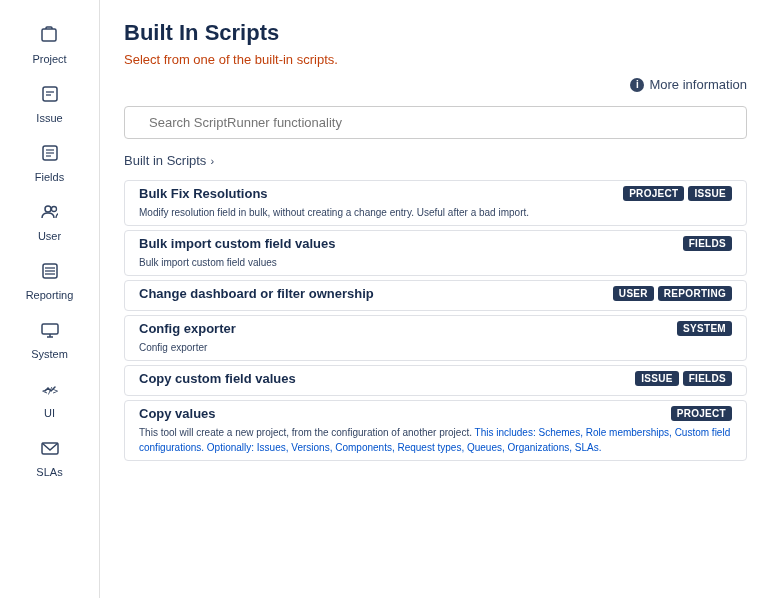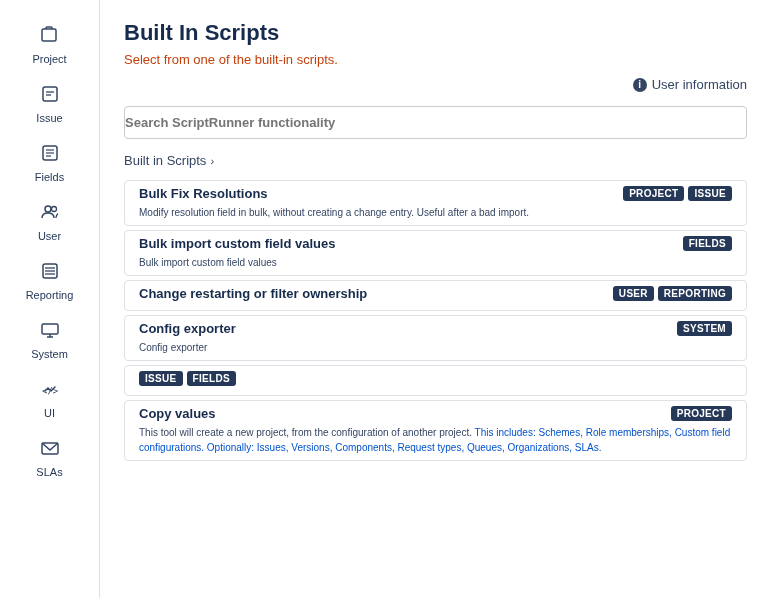--- a/index.html
+++ b/index.html
@@ -87,28 +87,27 @@
       display: inline-flex;
       align-items: center;
       justify-content: center;
       font-size: 10px;
       font-weight: bold;
       flex-shrink: 0;
     }
 
     .search-bar {
       width: 100%;
-      padding: 8px 0;
+      padding: 8px 24px;
       border: 1px solid #ccc;
       border-radius: 4px;
       font-size: 13px;
       color: #aaa;
       margin-bottom: 14px;
       outline: none;
-      font-weight: bold;
     }
 
     .breadcrumb {
       font-size: 13px;
       color: #344563;
       margin-bottom: 12px;
       display: flex;
       align-items: center;
       gap: 4px;
     }
@@ -268,21 +267,21 @@
 </div>
 
 <div class="main">
   <div class="content">
     <h1 class="page-title">Built In Scripts</h1>
     <p class="page-subtitle">Select from one of the built-in scripts.</p>
 
     <div class="more-info-row">
       <a class="more-info-link">
         <span class="info-icon">i</span>
-        <span>User information</span>
+        <span>More information</span>
       </a>
     </div>
 
     <input class="search-bar" type="text" placeholder="Search ScriptRunner functionality" style="">
 
     <div class="breadcrumb">
       <span class="crumb-link">Built in Scripts</span>
       <span class="chevron">›</span>
     </div>
 
@@ -304,40 +303,41 @@
           <span class="script-title">Bulk import custom field values</span>
           <div class="tags">
             <span class="tag tag-fields">FIELDS</span>
           </div>
         </div>
         <p class="script-desc">Bulk import custom field values</p>
       </div>
 
       <div class="script-card">
         <div class="script-card-header">
-          <span class="script-title">Change restarting or filter ownership</span>
+          <span class="script-title">Change dashboard or filter ownership</span>
           <div class="tags">
             <span class="tag tag-user">USER</span>
             <span class="tag tag-reporting">REPORTING</span>
           </div>
         </div>
       </div>
 
       <div class="script-card">
         <div class="script-card-header">
           <span class="script-title">Config exporter</span>
           <div class="tags">
             <span class="tag tag-system">SYSTEM</span>
           </div>
         </div>
         <p class="script-desc">Config exporter</p>
       </div>
 
       <div class="script-card">
         <div class="script-card-header">
+          <span class="script-title">Copy custom field values</span>
           <div class="tags">
             <span class="tag tag-issue">ISSUE</span>
             <span class="tag tag-fields">FIELDS</span>
           </div>
         </div>
       </div>
 
       <div class="script-card">
         <div class="script-card-header">
           <span class="script-title">Copy values</span>

